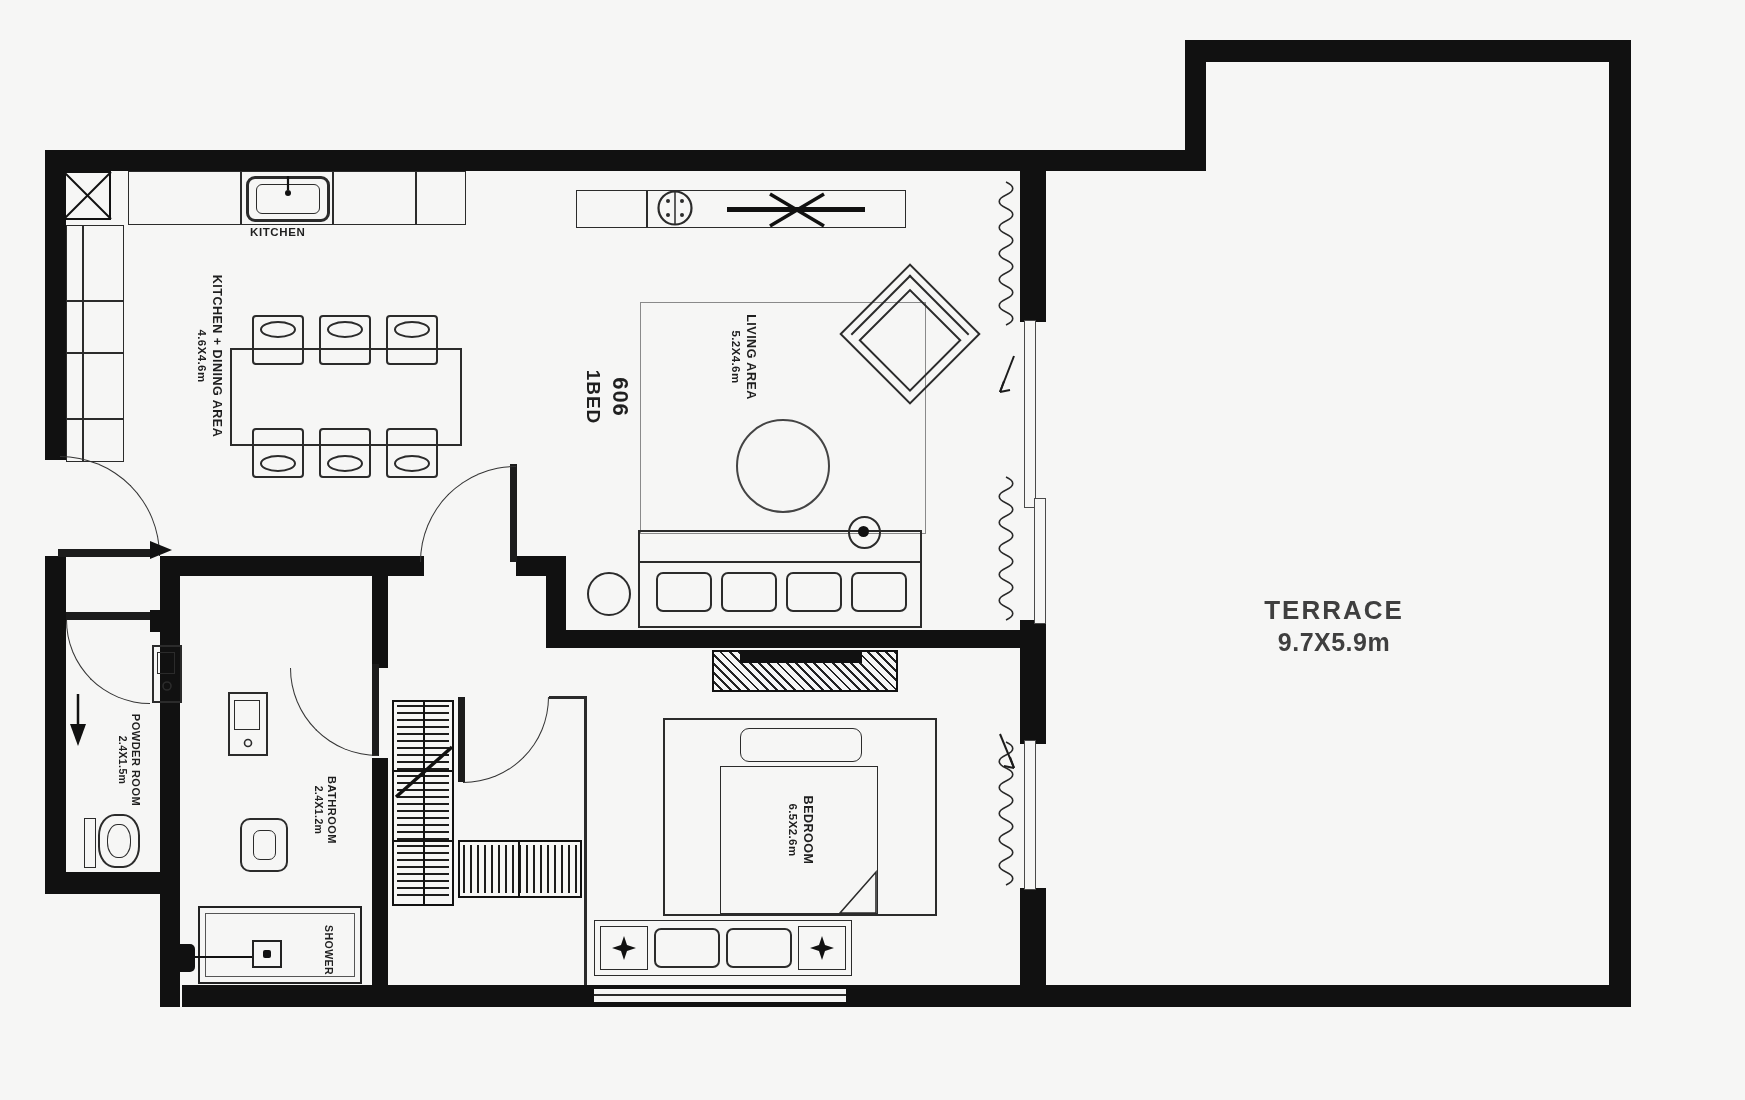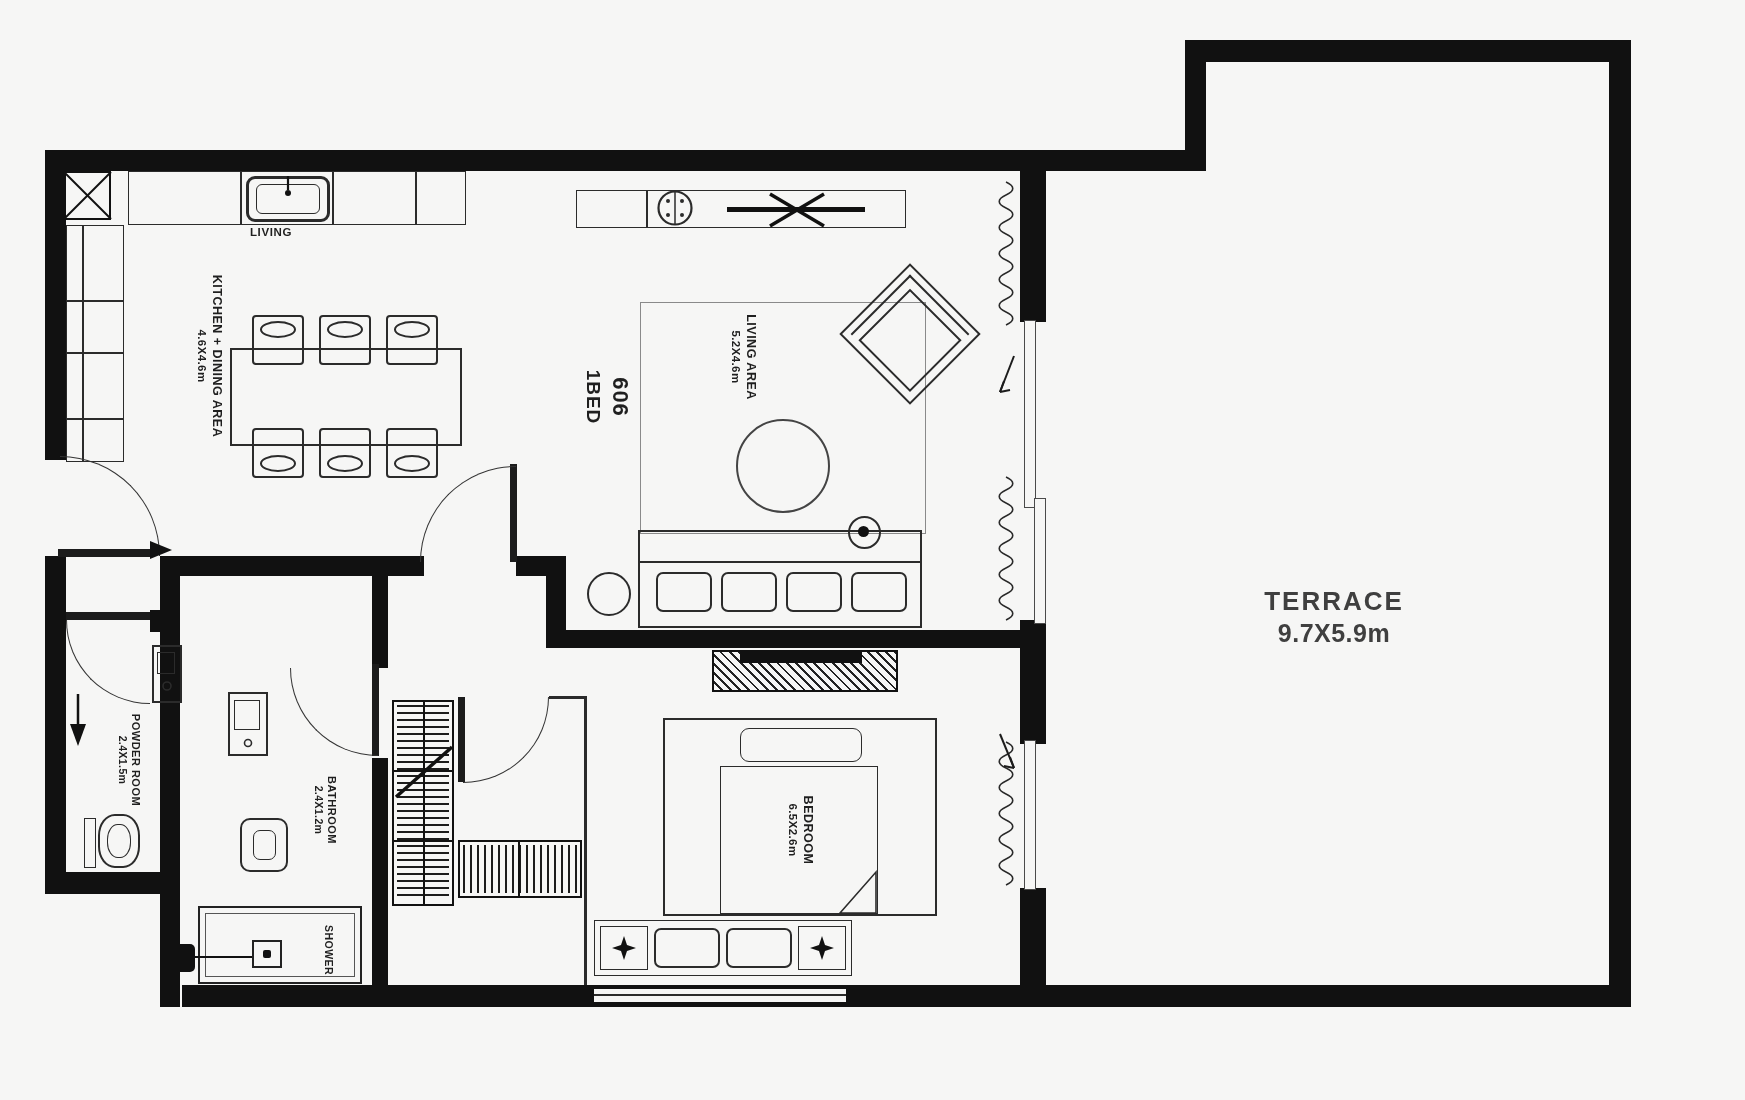--- a/index.html
+++ b/index.html
@@ -17,21 +17,21 @@
   .arc-bl{border-bottom-width:1.6px;border-left-width:1.6px;border-bottom-left-radius:100%;}
   .arc-br{border-bottom-width:1.6px;border-right-width:1.6px;border-bottom-right-radius:100%;}
   .panel{position:absolute;background:#f6f6f5;border:1.5px solid #4a4a4a;box-sizing:border-box;}
   .vlabel{position:absolute;transform:translate(-50%,-50%) rotate(90deg);text-align:center;
           white-space:nowrap;line-height:1.3;}
   .vlabel .l1{display:block;font-size:12.5px;font-weight:700;letter-spacing:.5px;}
   .vlabel .l2{display:block;font-size:11.5px;font-weight:700;letter-spacing:.4px;}
   .unit .l1{font-size:22px;letter-spacing:1px;}
   .unit .l2{font-size:19px;letter-spacing:1px;}
   .hlabel{position:absolute;font-size:11.5px;font-weight:700;letter-spacing:.6px;}
-  .terrace-label{position:absolute;text-align:center;color:#3f3f3f;}
+  .terrace-label{position:absolute;text-align:center;color:#3f3f3f;margin-top:9px;}
   .terrace-label .t1{font-size:26px;font-weight:600;letter-spacing:2px;}
   .terrace-label .t2{font-size:25px;font-weight:600;letter-spacing:.5px;margin-top:2px;}
   .chair{position:absolute;box-sizing:border-box;border:2.4px solid #2b2b2b;border-radius:4px;width:52px;height:50px;}
   .chair i{position:absolute;left:6px;right:6px;height:13px;border:2px solid #2b2b2b;border-radius:50%;}
   .chair.up i{top:4px;}.chair.dn i{bottom:4px;}
   .cush{position:absolute;box-sizing:border-box;border:2px solid #2b2b2b;border-radius:7px;}
   .hatch45{background:repeating-linear-gradient(45deg,transparent 0 4.5px,#222 4.5px 6.5px);}
   .hatchH{background:repeating-linear-gradient(180deg,#1c1c1c 0 2.4px,transparent 2.4px 7px);}
   .hatchV{background:repeating-linear-gradient(90deg,#1c1c1c 0 2.4px,transparent 2.4px 7px);}
   .ovl{position:absolute;left:0;top:0;pointer-events:none;}
@@ -77,21 +77,21 @@
   <div class="ln" style="left:332px;top:171px;width:1.5px;height:54px"></div>
   <div class="ln" style="left:415px;top:171px;width:1.5px;height:54px"></div>
   <div class="bx" style="left:246px;top:176px;width:84px;height:46px;border-width:3px;border-radius:9px"></div>
   <div class="bx thin" style="left:256px;top:184px;width:64px;height:30px;border-radius:6px"></div>
   <div class="bx thin" style="left:66px;top:225px;width:58px;height:237px"></div>
   <div class="ln" style="left:82px;top:225px;width:1.5px;height:237px"></div>
   <div class="ln" style="left:66px;top:300px;width:58px;height:1.5px"></div>
   <div class="ln" style="left:66px;top:352px;width:58px;height:1.5px"></div>
   <div class="ln" style="left:66px;top:418px;width:58px;height:1.5px"></div>
   <div style="position:absolute;left:64px;top:171px;width:47px;height:49px;background:#f6f6f5;border:2px solid #111;box-sizing:border-box"></div>
-  <div class="hlabel" style="left:250px;top:226px">LIVING</div>
+  <div class="hlabel" style="left:250px;top:226px">KITCHEN</div>
 
   <div class="bx" style="left:230px;top:348px;width:232px;height:98px"></div>
   <div class="chair up" style="left:252px;top:315px">
       <i></i>
     </div>
   <div class="chair up" style="left:319px;top:315px">
       <i></i>
     </div>
   <div class="chair up" style="left:386px;top:315px">
       <i></i>

